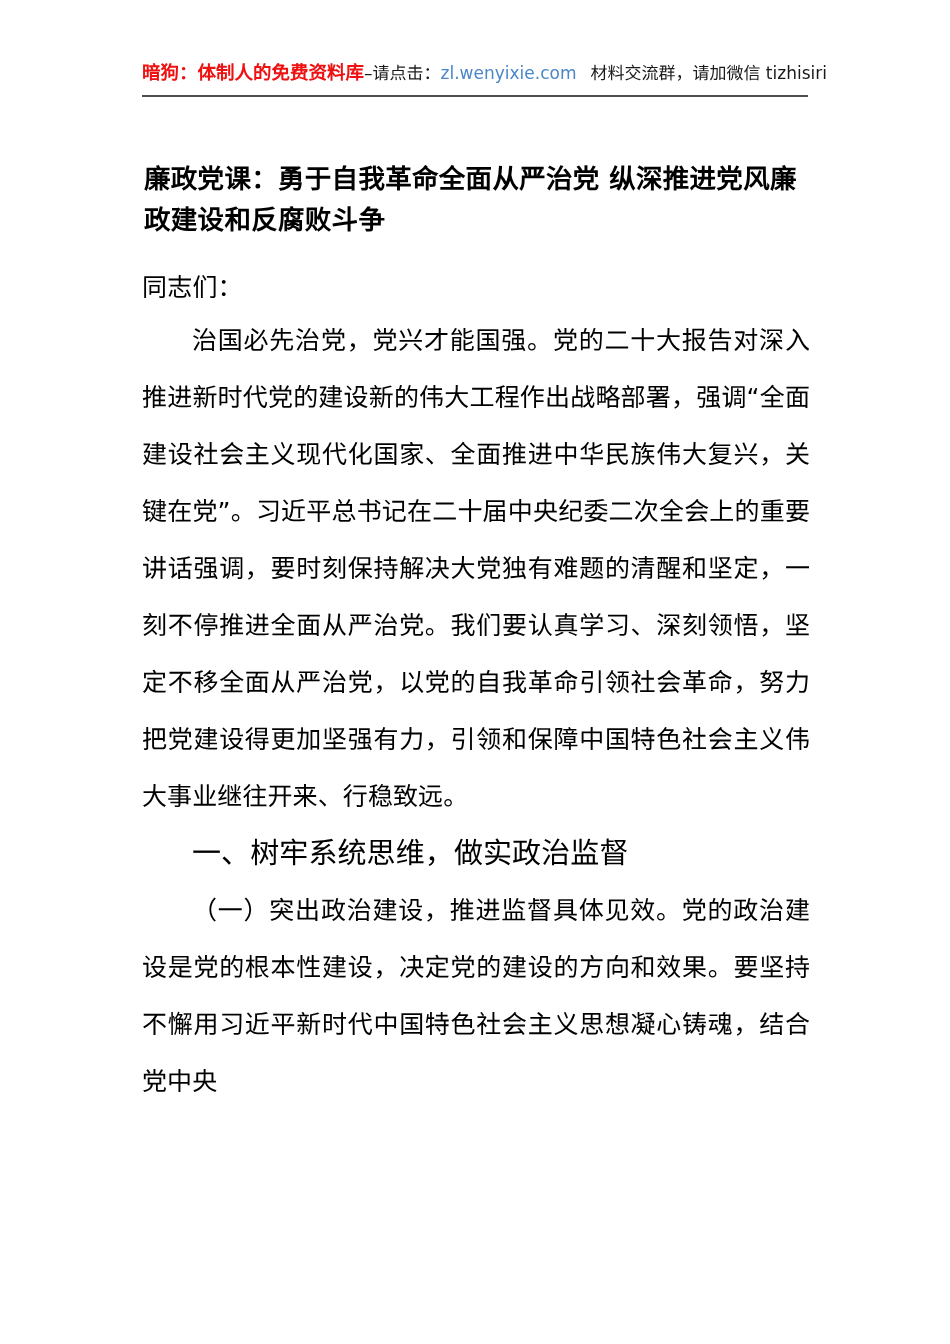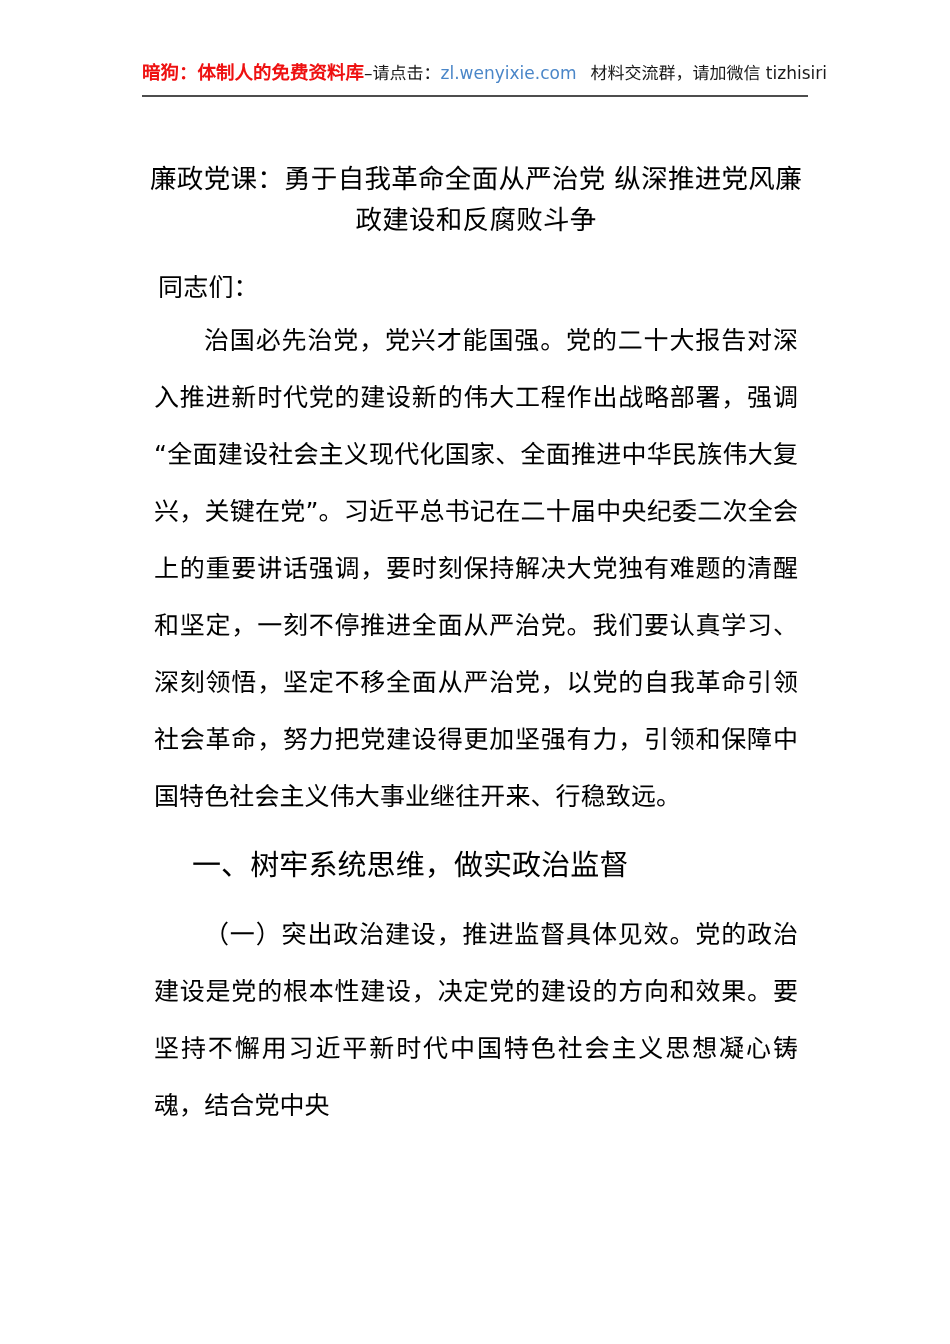--- a/index.html
+++ b/index.html
@@ -71,37 +71,36 @@
   
   .doc {
     position: absolute;
     left: 142px;
     top: 158px;
     width: 668px;
     box-sizing: border-box;
   }
   .doc-title {
     font-size: 26.5px;
-    font-weight: normal;
+    font-weight: bold;
     line-height: 41px;
-    text-align: center;
     letter-spacing: 0.3px;
     margin: 0 0 0 0;
     padding: 0 2px;
   }
   .salutation {
     font-size: 25px;
     line-height: 44px;
-    margin: 26px 0 0 16px;
+    margin: 26px 0 0 0;
     letter-spacing: 0.2px;
   }
   p.body-para {
     font-size: 25px;
     line-height: 57px;
-    margin: 12px;
+    margin: 0;
     text-align: justify;
     text-justify: inter-ideograph;
     text-indent: 50px;
     letter-spacing: 0.1px;
     word-break: break-all;
   }
   p.body-para.first {
     margin-top: 2px;
   }
   .heading-1 {

